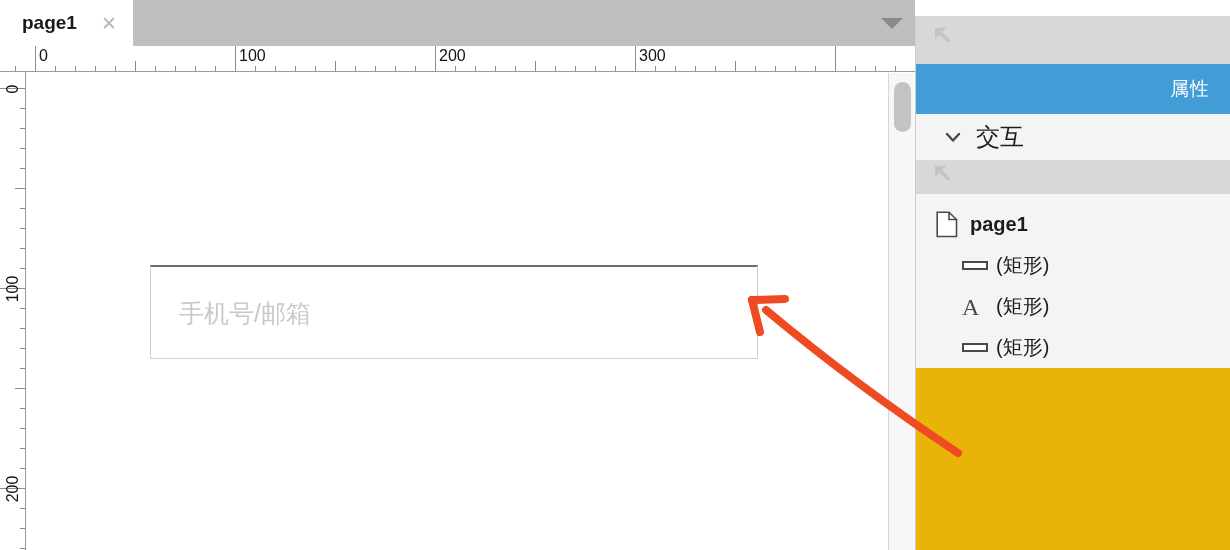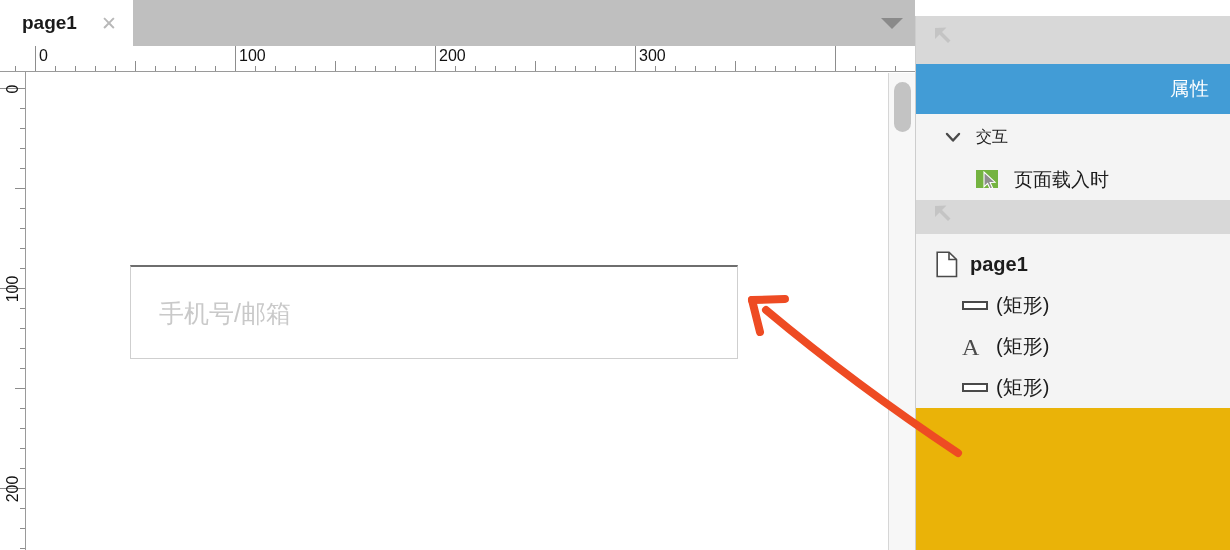--- a/index.html
+++ b/index.html
@@ -107,21 +107,21 @@
     overflow: hidden;
   }
 
   .mock-title {
     position: absolute; left: 115px; top: 118px;
     font-size: 28px; font-weight: bold; color: #262626;
     letter-spacing: 0.5px;
     white-space: nowrap;
   }
   .mock-input {
-    position: absolute; left: 103px; top: 192px;
+    position: absolute; left: 123px; top: 192px;
     width: 608px; height: 94px;
     background: #ffffff;
     border: 1px solid #cfcfcf;
     border-top: 2px solid #6e6e6e;
     text-decoration: underline;
   }
   .mock-input .ph {
     position: absolute; left: 28px; top: 50%;
     transform: translateY(-50%);
     font-size: 25px; color: #c9c9c9;
@@ -184,21 +184,21 @@
   .panel-body { background: #f4f4f4; }
 
   .section-row {
     display: flex; align-items: center;
     height: 46px; padding-left: 28px;
   }
   .chev {
     width: 18px; height: 18px; margin-right: 14px; flex: none;
   }
   .section-row .sec-label {
-    font-size: 16px; color: #1c1c1c;
+    font-size: 24px; color: #1c1c1c;
   }
 
   .addcase-row {
     display: flex; align-items: center;
     height: 44px; padding-left: 32px;
     cursor: pointer;
   }
   .plus-icon {
     position: relative; width: 20px; height: 20px; margin-right: 12px; flex: none;
   }
@@ -392,29 +392,20 @@
       <div class="section-row">
         <span class="chev">
           <svg width="18" height="18" viewBox="0 0 18 18">
             <path d="M3 6 L9 12.5 L15 6" stroke="#4a4a4a" stroke-width="2.4" fill="none" stroke-linecap="round" stroke-linejoin="round"></path>
           </svg>
         </span>
         <span class="sec-label">交互</span>
       </div>
 
 
-      <div class="event-row">
-        <span class="event-icon">
-          <span class="sq"></span>
-          <svg width="16" height="20" viewBox="0 0 16 20">
-            <path d="M2 1 L2 16 L5.6 12.4 L8.2 18 L10.6 16.9 L8.1 11.4 L13 11.2 Z" fill="#8e8e8e" stroke="#ffffff" stroke-width="1.1"></path>
-          </svg>
-        </span>
-        <span class="ev-label">页面载入时</span>
-      </div>
 
     </div>
 
     <div class="panel-divider">
       <span class="nw-arrow">
         <svg width="26" height="26" viewBox="0 0 26 26">
           <path d="M4 4 L4 15 L8.5 10.5 L17 19 L19.5 16.5 L11 8 L15.5 3.5 Z" fill="#c4c4c4"></path>
         </svg>
       </span>
     </div>

